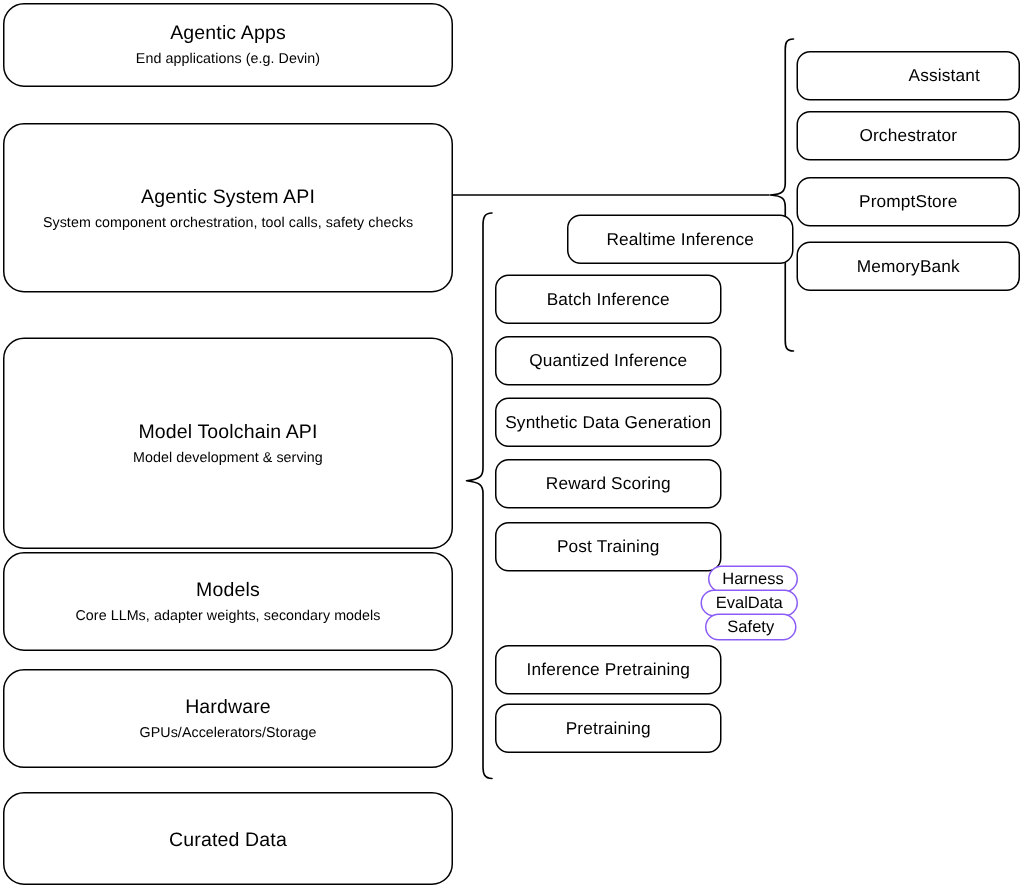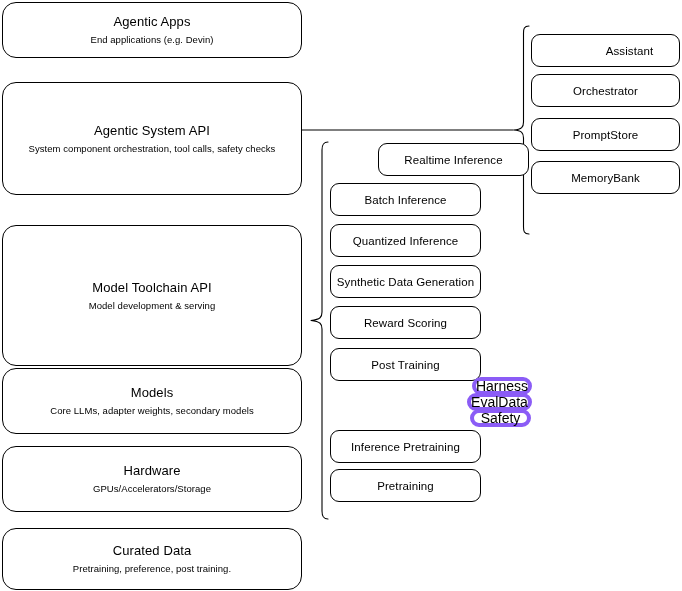--- a/index.html
+++ b/index.html
@@ -62,26 +62,26 @@
     letter-spacing: .1px;
   }
   .chip.mid   { left: 330px; width: 151px; }
   .chip.right { left: 531px; width: 149px; }
 
   
   .pill {
     position: absolute;
     box-sizing: border-box;
     background: #ffffff;
-    border: 4px solid #8b5cf6;
+    border: 1px solid #8b5cf6;
     border-radius: 20px;
     display: flex;
     align-items: center;
     justify-content: center;
-    font-size: 14px;
+    font-size: 11px;
     line-height: 12px;
     color: #000000;
     white-space: nowrap;
   }
 
   
   .connector {
     position: absolute;
     pointer-events: none;
   }
@@ -112,21 +112,20 @@
     <div class="subtitle">Core LLMs, adapter weights, secondary models</div>
   </div>
 
   <div class="node layer" style="top:446px;height:66px;">
     <div class="title">Hardware</div>
     <div class="subtitle">GPUs/Accelerators/Storage</div>
   </div>
 
   <div class="node layer" style="top:528px;height:62px;">
     <div class="title">Curated Data</div>
-    <div class="subtitle">Pretraining, preference, post training.</div>
   </div>
 
   <div class="connector" style="left:0;top:0;width:682px;height:591px;">
     <svg width="682" height="591" viewBox="0 0 682 591">
       <path d="M302 130 L513 130" fill="none" stroke="#000000" stroke-width="1.1"></path>
     </svg>
   </div>
 
   <div class="connector" style="left:505px;top:20px;width:30px;height:230px;">
     <svg width="30" height="230" viewBox="0 0 30 230">

